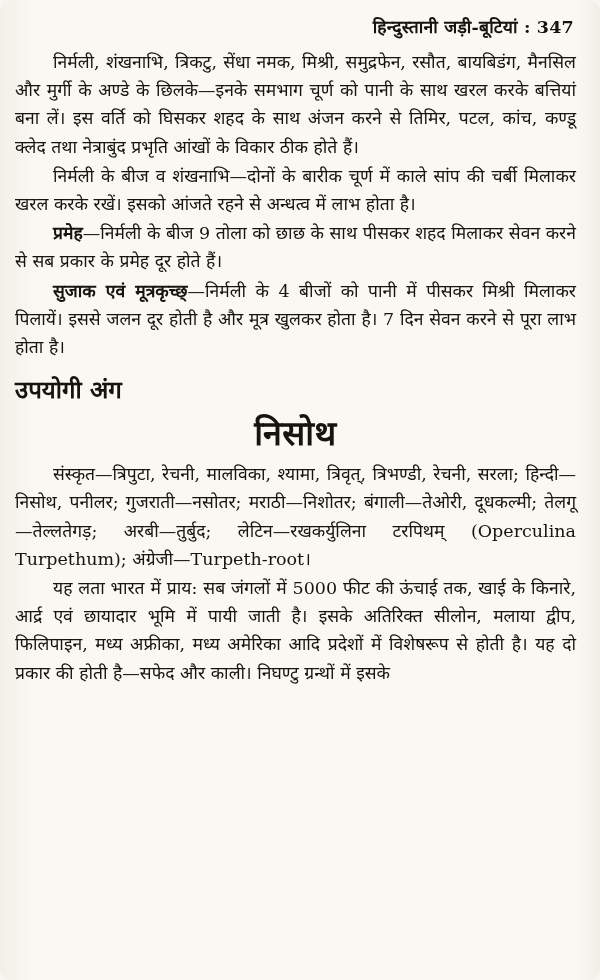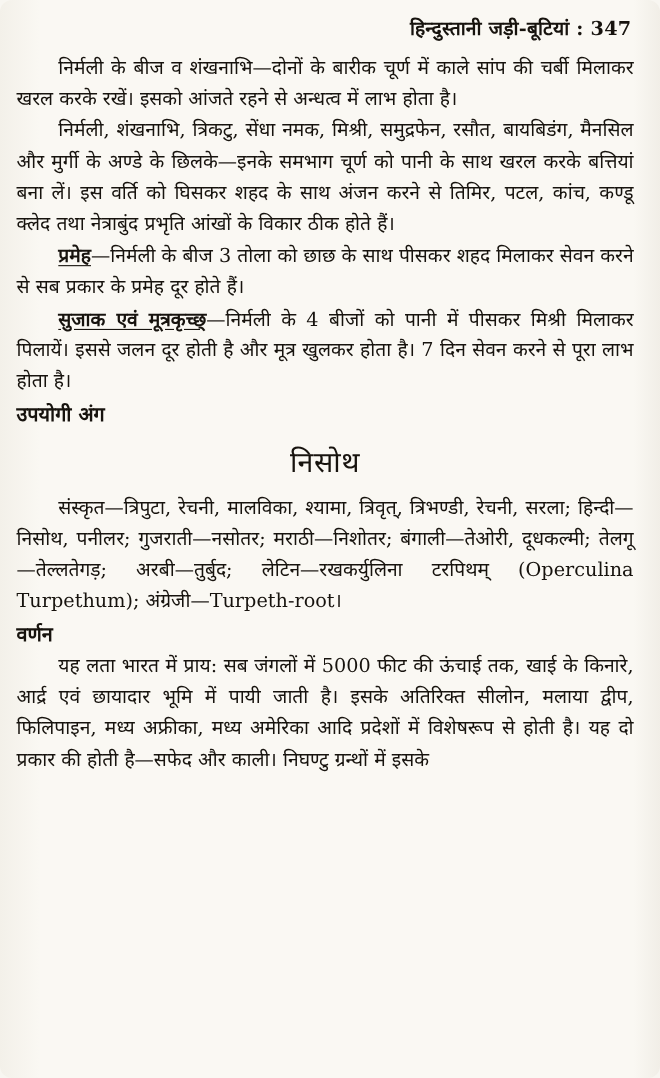--- a/index.html
+++ b/index.html
@@ -30,62 +30,60 @@
   }
   .para {
     font-size: 17.5px;
     line-height: 28.2px;
     text-align: justify;
     margin-bottom: 1px;
   }
   .para.indent { text-indent: 38px; }
   .lead {
     font-weight: bold;
-    text-decoration: underline;
     text-underline-offset: 3px;
   }
   .section-heading {
     font-weight: bold;
-    font-size: 18px;
+    font-size: 24px;
     line-height: 28px;
-    margin-top: 3px;
+    margin-top: 15px;
   }
   .big-title {
     text-align: center;
-    font-weight: normal;
-    font-size: 26px;
+    font-weight: bold;
+    font-size: 34px;
     line-height: 34px;
     margin: 12px 0 10px 0;
     letter-spacing: 0.5px;
   }
 </style>
 </head>
 <body>
 
 <div class="page">
 
   <div class="page-header">
     <span>हिन्दुस्तानी जड़ी-बूटियां : 347</span>
   </div>
 
+  <p class="para indent"><span>निर्मली, शंखनाभि, त्रिकटु, सेंधा नमक, मिश्री, समुद्रफेन, रसौत, बायबिडंग, मैनसिल और मुर्गी के अण्डे के छिलके—इनके समभाग चूर्ण को पानी के साथ खरल करके बत्तियां बना लें। इस वर्ति को घिसकर शहद के साथ अंजन करने से तिमिर, पटल, कांच, कण्डू क्लेद तथा नेत्राबुंद प्रभृति आंखों के विकार ठीक होते हैं।</span></p>
+
   <p class="para indent"><span>निर्मली के बीज व शंखनाभि—दोनों के बारीक चूर्ण में काले सांप की चर्बी मिलाकर खरल करके रखें। इसको आंजते रहने से अन्धत्व में लाभ होता है।</span></p>
 
-  <p class="para indent"><span>निर्मली, शंखनाभि, त्रिकटु, सेंधा नमक, मिश्री, समुद्रफेन, रसौत, बायबिडंग, मैनसिल और मुर्गी के अण्डे के छिलके—इनके समभाग चूर्ण को पानी के साथ खरल करके बत्तियां बना लें। इस वर्ति को घिसकर शहद के साथ अंजन करने से तिमिर, पटल, कांच, कण्डू क्लेद तथा नेत्राबुंद प्रभृति आंखों के विकार ठीक होते हैं।</span></p>
-
-  <p class="para indent"><span class="lead">प्रमेह</span><span>—निर्मली के बीज 3 तोला को छाछ के साथ पीसकर शहद मिलाकर सेवन करने से सब प्रकार के प्रमेह दूर होते हैं।</span></p>
+  <p class="para indent"><span class="lead">प्रमेह</span><span>—निर्मली के बीज 9 तोला को छाछ के साथ पीसकर शहद मिलाकर सेवन करने से सब प्रकार के प्रमेह दूर होते हैं।</span></p>
 
   <p class="para indent"><span class="lead">सुजाक एवं मूत्रकृच्छ्</span><span>—निर्मली के 4 बीजों को पानी में पीसकर मिश्री मिलाकर पिलायें। इससे जलन दूर होती है और मूत्र खुलकर होता है। 7 दिन सेवन करने से पूरा लाभ होता है।</span></p>
 
 
 
   <div class="section-heading">उपयोगी अंग</div>
 
 
   <div class="big-title">निसोथ</div>
 
 
   <p class="para indent"><span>संस्कृत—त्रिपुटा, रेचनी, मालविका, श्यामा, त्रिवृत्, त्रिभण्डी, रेचनी, सरला; हिन्दी—निसोथ, पनीलर; गुजराती—नसोतर; मराठी—निशोतर; बंगाली—तेओरी, दूधकल्मी; तेलगू—तेल्लतेगड़; अरबी—तुर्बुद; लेटिन—रखकर्युलिना टरपिथम् (Operculina Turpethum); अंग्रेजी—Turpeth-root।</span></p>
 
-  <div class="section-heading">वर्णन</div>
 
   <p class="para indent"><span>यह लता भारत में प्राय: सब जंगलों में 5000 फीट की ऊंचाई तक, खाई के किनारे, आर्द्र एवं छायादार भूमि में पायी जाती है। इसके अतिरिक्त सीलोन, मलाया द्वीप, फिलिपाइन, मध्य अफ्रीका, मध्य अमेरिका आदि प्रदेशों में विशेषरूप से होती है। यह दो प्रकार की होती है—सफेद और काली। निघण्टु ग्रन्थों में इसके</span></p>
 
 </div>
 
 </body></html>

